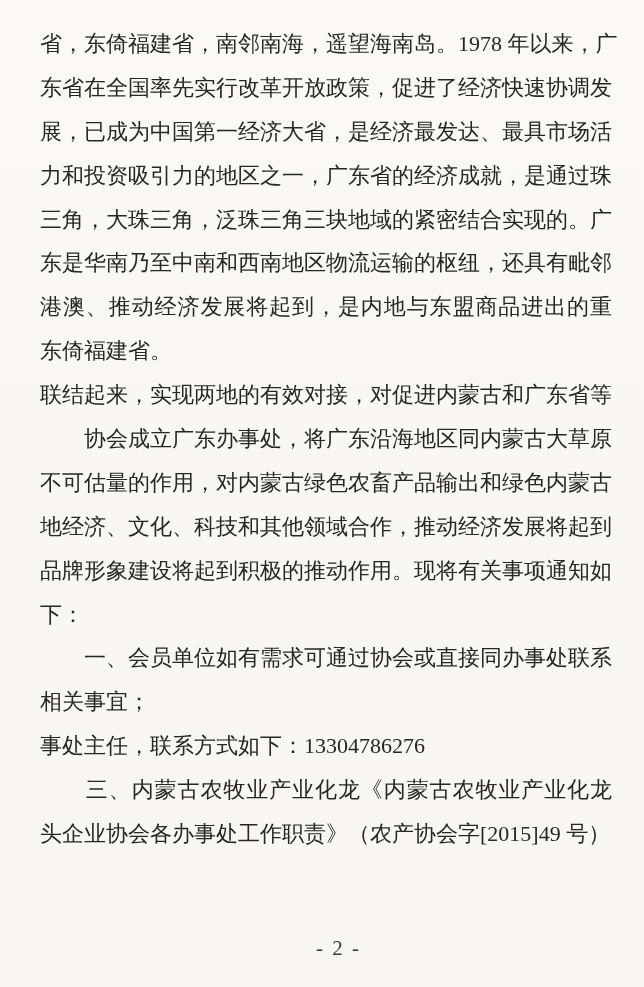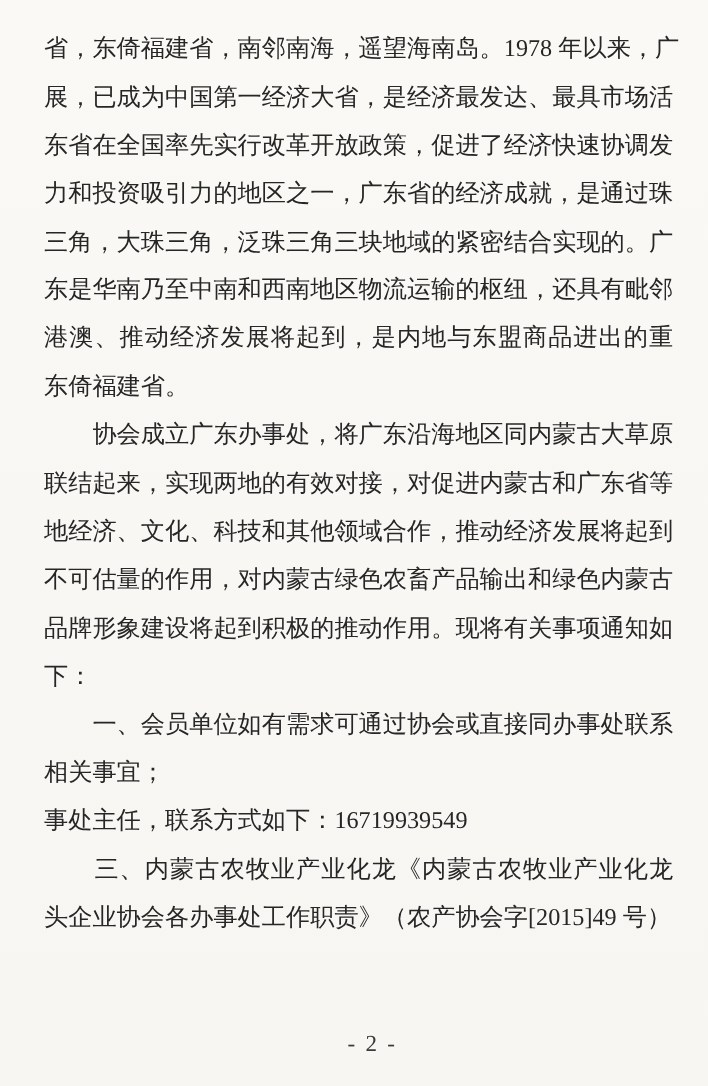--- a/index.html
+++ b/index.html
@@ -48,33 +48,33 @@
     letter-spacing: 2px;
     color: #3a3a3a;
   }
 </style>
 </head>
 <body>
 
 <div class="page">
   <div class="doc-body">
       <div class="line fill">省，东倚福建省，南邻南海，遥望海南岛。1978 年以来，广</div>
+      <div class="line fill">东省在全国率先实行改革开放政策，促进了经济快速协调发</div>
       <div class="line fill">展，已成为中国第一经济大省，是经济最发达、最具市场活</div>
-      <div class="line fill">东省在全国率先实行改革开放政策，促进了经济快速协调发</div>
       <div class="line fill">力和投资吸引力的地区之一，广东省的经济成就，是通过珠</div>
       <div class="line fill">三角，大珠三角，泛珠三角三块地域的紧密结合实现的。广</div>
       <div class="line fill">东是华南乃至中南和西南地区物流运输的枢纽，还具有毗邻</div>
       <div class="line fill">港澳、推动经济发展将起到，是内地与东盟商品进出的重</div>
       <div class="line">东倚福建省。</div>
+      <div class="line fill">联结起来，实现两地的有效对接，对促进内蒙古和广东省等</div>
       <div class="line fill">　　协会成立广东办事处，将广东沿海地区同内蒙古大草原</div>
-      <div class="line fill">联结起来，实现两地的有效对接，对促进内蒙古和广东省等</div>
+      <div class="line fill">不可估量的作用，对内蒙古绿色农畜产品输出和绿色内蒙古</div>
       <div class="line fill">地经济、文化、科技和其他领域合作，推动经济发展将起到</div>
-      <div class="line fill">不可估量的作用，对内蒙古绿色农畜产品输出和绿色内蒙古</div>
       <div class="line fill">品牌形象建设将起到积极的推动作用。现将有关事项通知如</div>
       <div class="line">下：</div>
       <div class="line fill">　　一、会员单位如有需求可通过协会或直接同办事处联系</div>
       <div class="line">相关事宜；</div>
-      <div class="line">事处主任，联系方式如下：16719939549</div>
+      <div class="line">事处主任，联系方式如下：13304786276</div>
       <div class="line fill">　　三、内蒙古农牧业产业化龙《内蒙古农牧业产业化龙</div>
       <div class="line">头企业协会各办事处工作职责》（农产协会字[2015]49 号）</div>
     </div>
   <div class="footer">- 2 -</div>
 </div>
 
 </body></html>

